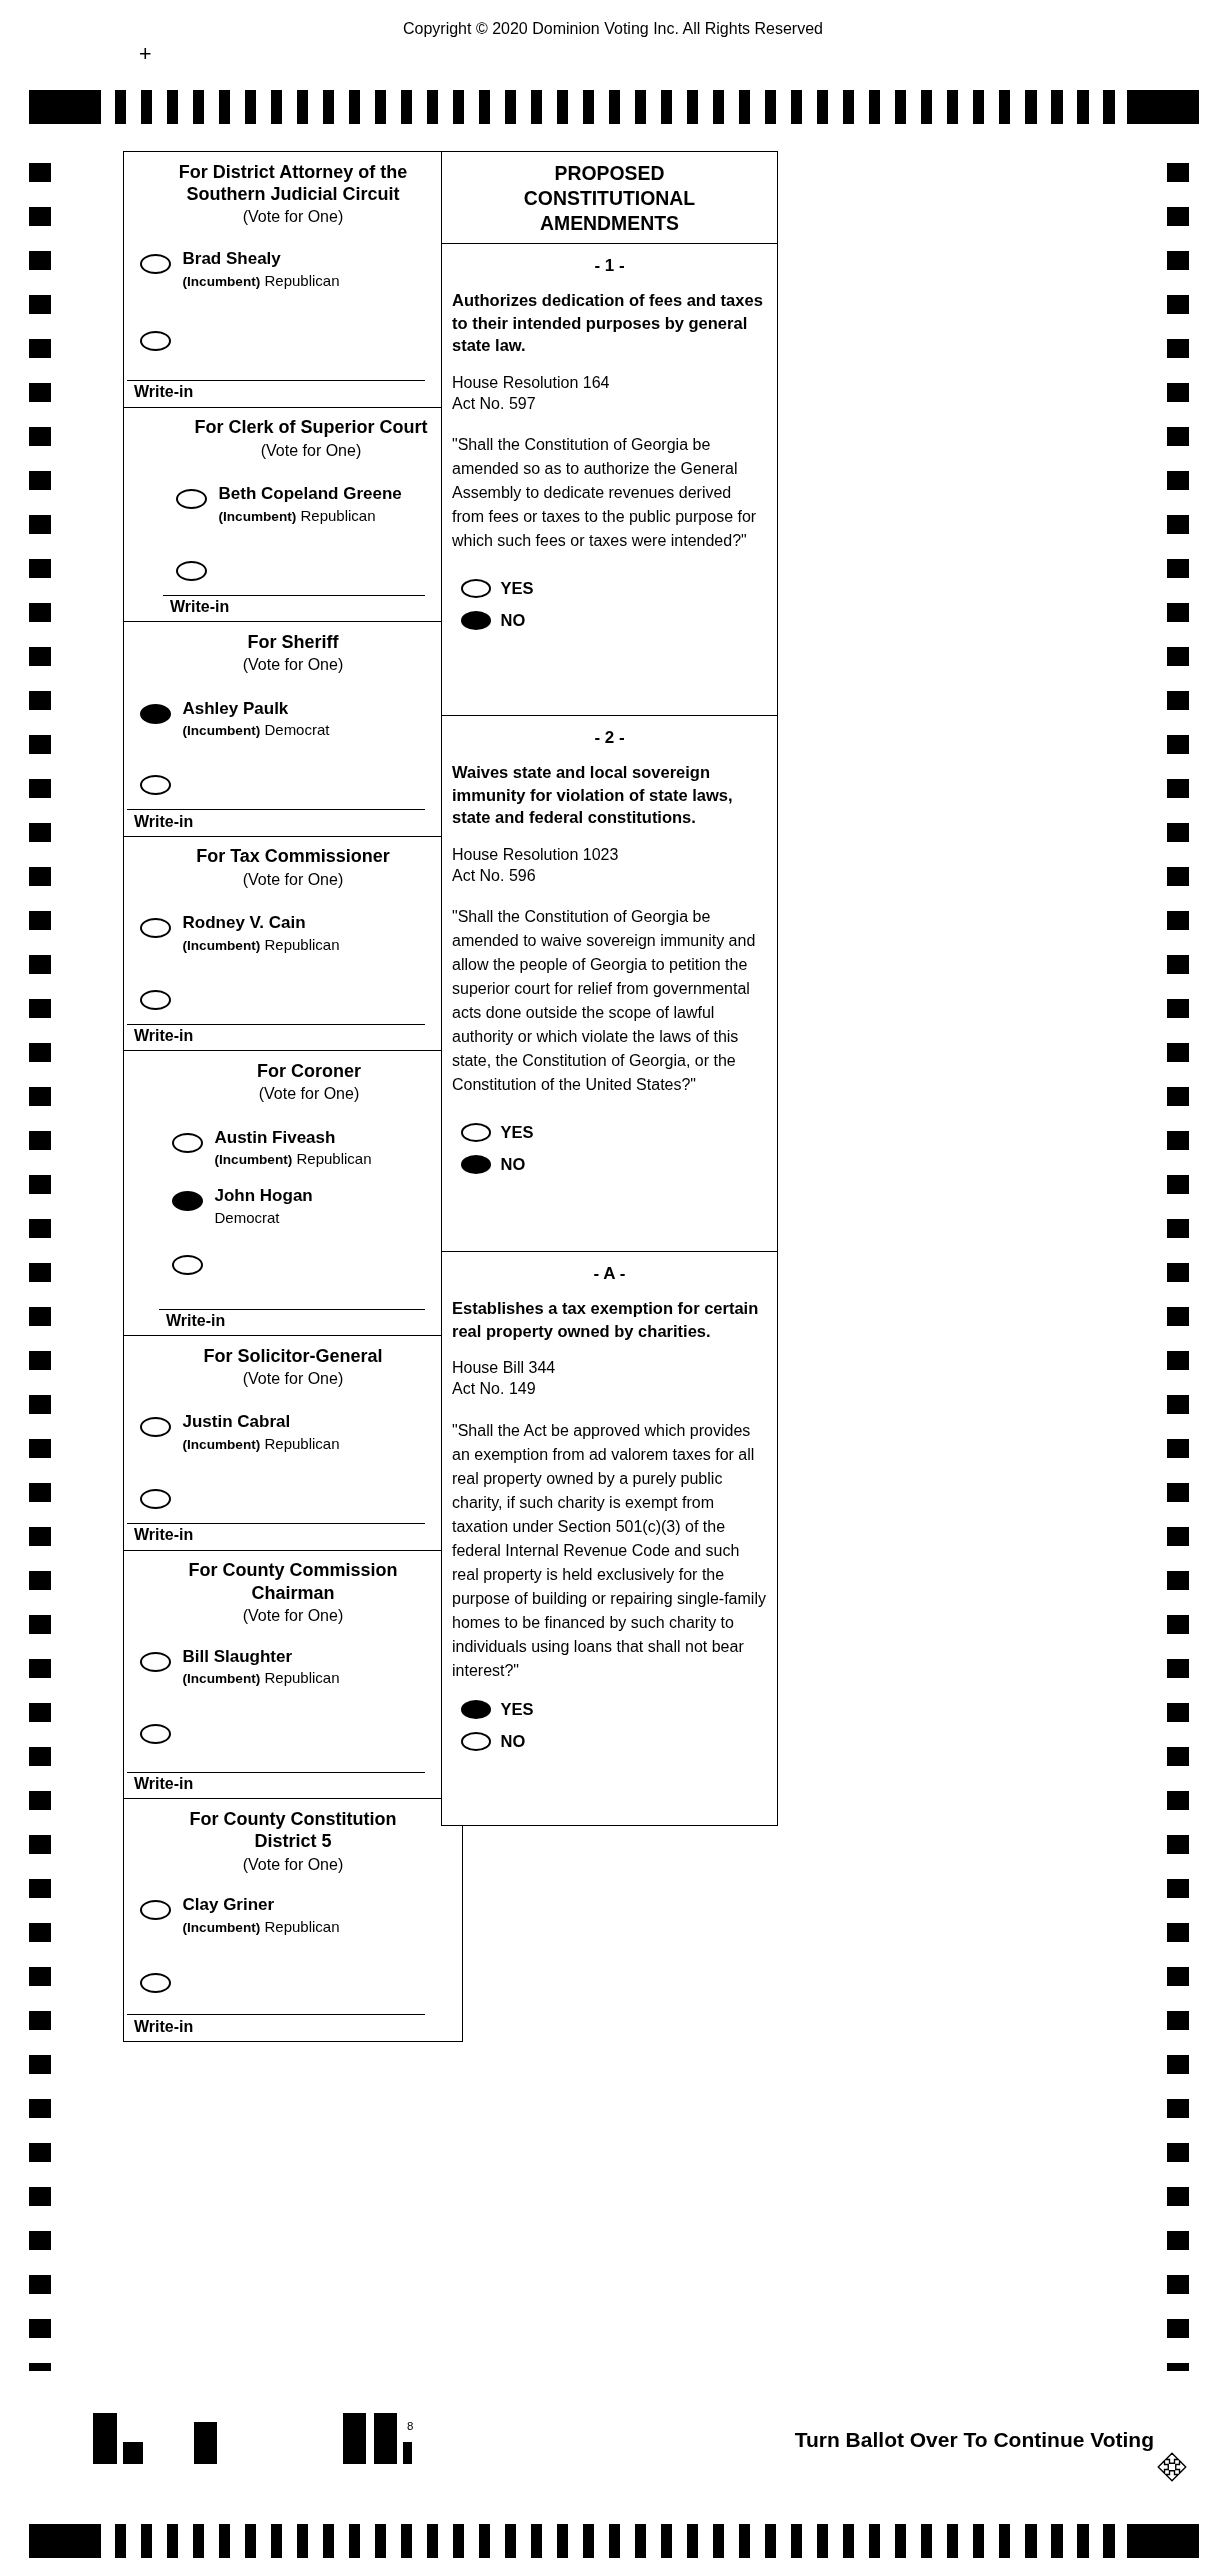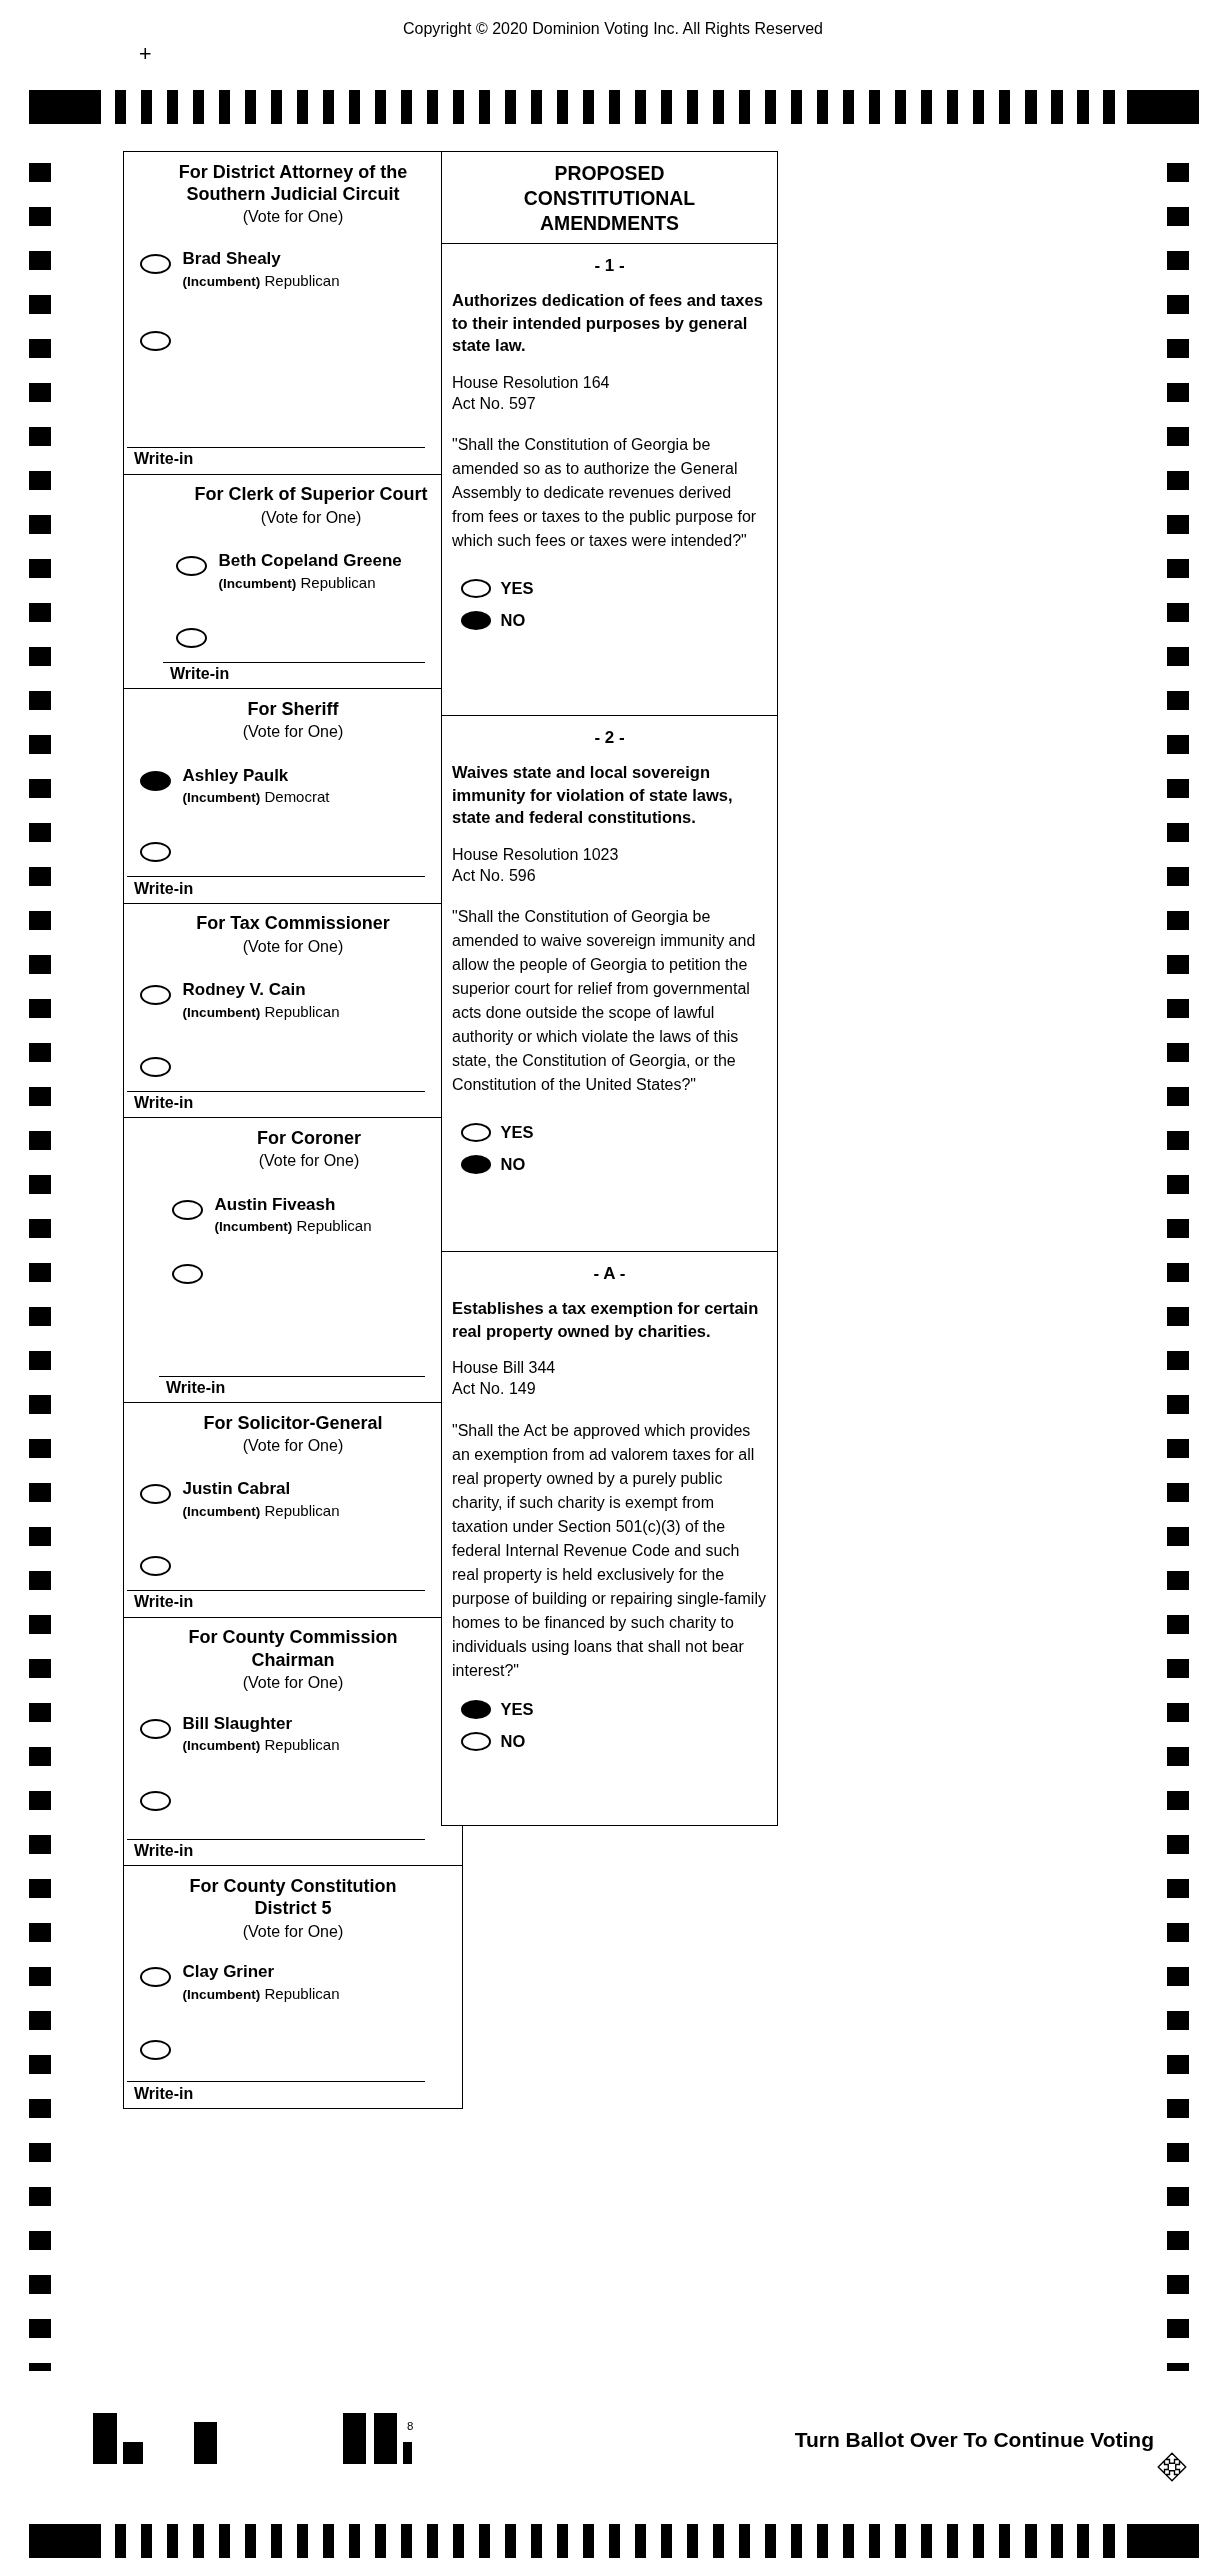--- a/index.html
+++ b/index.html
@@ -84,21 +84,21 @@
   <div class="mark-block" style="left:29px; top:90px; width:72px; height:34px;"></div>
   <div class="bars-strip" style="top:90px;"></div>
   <div class="mark-block" style="left:1127px; top:90px; width:72px; height:34px;"></div>
 </div>
 
 <div class="col-strip" style="left:29px;"></div>
 <div class="col-strip" style="left:1167px;"></div>
 
 <div class="left-col">
 
-  <section class="contest" style="height:324px;">
+  <section class="contest" style="height:257px;">
     <div class="c-title">
       <div>For District Attorney of the</div>
       <div>Southern Judicial Circuit</div>
     </div>
     <div class="c-instr">(Vote for One)</div>
     <div class="cand" style="margin-top:23px;">
       <span class="oval"></span>
       <span class="cand-text">
         <span class="cand-name">Brad Shealy</span>
         <span class="cand-sub"><b class="inc">(Incumbent)</b> <span>Republican</span></span>
@@ -179,20 +179,27 @@
   <section class="contest" style="height:286px;padding-left:32px;">
     <div class="c-title">
       <div>For Coroner</div>
     </div>
     <div class="c-instr">(Vote for One)</div>
     <div class="cand" style="margin-top:24.4px;">
       <span class="oval"></span>
       <span class="cand-text">
         <span class="cand-name">Austin Fiveash</span>
         <span class="cand-sub"><b class="inc">(Incumbent)</b> <span>Republican</span></span>
+      </span>
+    </div>
+    <div class="cand" style="margin-top:18.6px;">
+      <span class="oval filled"></span>
+      <span class="cand-text">
+        <span class="cand-name">John Hogan</span>
+        <span class="cand-sub"><span>Democrat</span></span>
       </span>
     </div>
     <div class="cand" style="margin-top:24.4px;">
       <span class="oval"></span>
     </div>
     <div class="writein">
       <div class="wline"></div>
       <div class="wlabel">Write-in</div>
     </div>
   </section>

